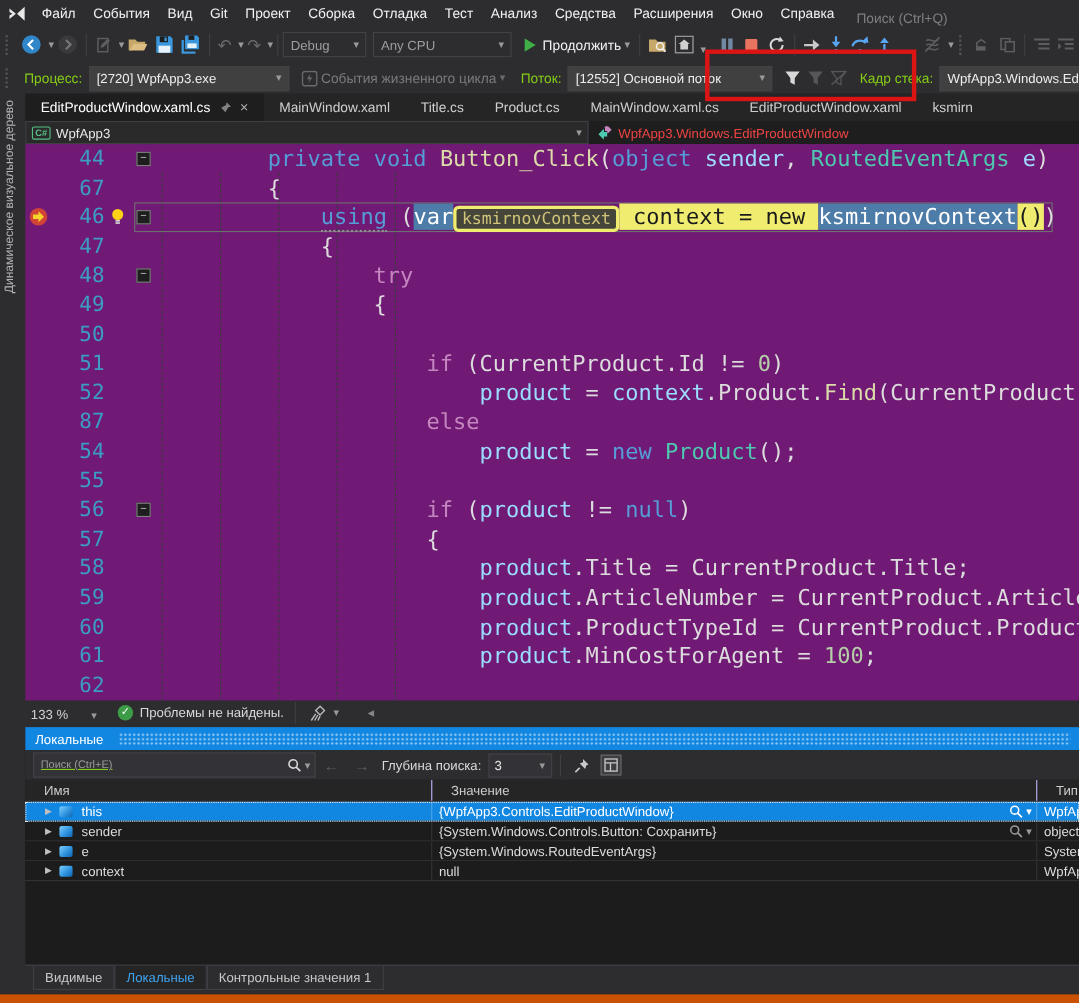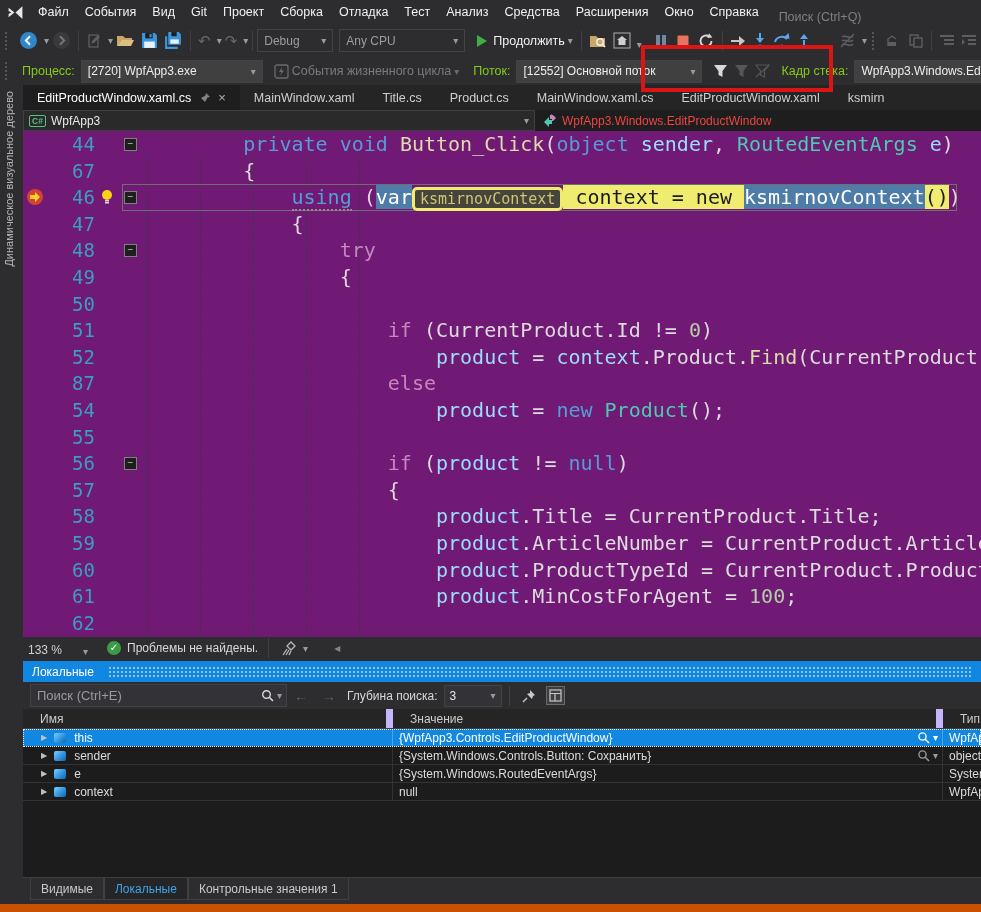--- a/index.html
+++ b/index.html
@@ -99,33 +99,33 @@
   #locals{position:absolute;left:23px;top:661px;width:958px;height:216px;background:#1c1c1d;}
   #locals-header{position:absolute;left:0;top:0;width:958px;height:21px;background:#1287e2;
                  display:flex;align-items:center;color:#ffffff;font-size:12px;}
   #locals-header .dots{flex:1;height:11px;margin:0 8px 0 14px;
       background-image:radial-gradient(rgba(255,255,255,.5) 1px,transparent 1.2px);
       background-size:4px 4px;}
   #locals-toolbar{position:absolute;left:0;top:21px;width:958px;height:27px;background:#2d2d30;
                   display:flex;align-items:center;font-size:12px;}
   #locals-search{width:255px;height:21px;background:#333337;border:1px solid #434346;margin-left:7px;
                  display:flex;align-items:center;flex:none;}
-  #locals-search input{flex:1;background:transparent;border:0;outline:0;color:#a3a3a3;font-size:13px;
-                 font-family:"Liberation Sans",sans-serif;padding:0 6px;}
+  #locals-search input{flex:1;background:transparent;border:0;outline:0;color:#84cc16;font-size:10px;
+                 font-family:"Liberation Sans",sans-serif;padding:0 6px;text-decoration:underline;}
   #locals-search input::placeholder{color:#9a9a9a;}
   .navarrow{color:#5f5f5f;font-size:14px;margin:0 7px;}
   #depth-combo{height:20px;width:46px;border:1px solid #434346;background:#333337;display:flex;
                align-items:center;padding:0 5px;color:#e8e8e8;margin-left:6px;}
   .ltool-icon{margin:0 5px;display:flex;align-items:center;}
   .ltool-icon.boxed{border:1px solid #6a6a6a;background:#3e3e42;padding:2px;}
 
   #lgrid{position:absolute;left:0;top:48px;width:958px;}
   .lhead{display:grid;grid-template-columns:370px 550px 1fr;height:19px;background:#252526;
          border-bottom:1px solid #3f3f46;align-items:center;color:#cccccc;font-size:12px;}
-  .lhead .hcell{padding-left:17px;border-right:7px solid #c4b5fd;height:100%;display:flex;align-items:center;}
+  .lhead .hcell{padding-left:17px;border-right:1px solid #c4b5fd;height:100%;display:flex;align-items:center;}
   .lrow{display:grid;grid-template-columns:370px 550px 1fr;height:17px;align-items:center;
         font-size:12px;color:#dcdcdc;border-bottom:1px solid #333336;background:#1c1c1d;}
   .lrow .cell{height:100%;display:flex;align-items:center;border-right:1px solid #333336;overflow:hidden;white-space:nowrap;}
   .lrow.sel{background:#1287e2;color:#ffffff;outline:1px dotted #e8e8e8;outline-offset:-1px;}
   .lrow.sel .cell{border-right-color:rgba(255,255,255,.25);}
   .twisty{color:#c0c0c0;font-size:8px;margin:0 7px 0 18px;}
   .objicon{width:12px;height:10px;border-radius:2px;margin-right:8px;flex:none;
            background:linear-gradient(135deg,#7ed0ff 0%,#2a8fdc 60%,#1565ad 100%);}
   .vcell{padding-left:6px;}
   .lens{margin-left:auto;display:flex;align-items:center;padding-right:4px;}

